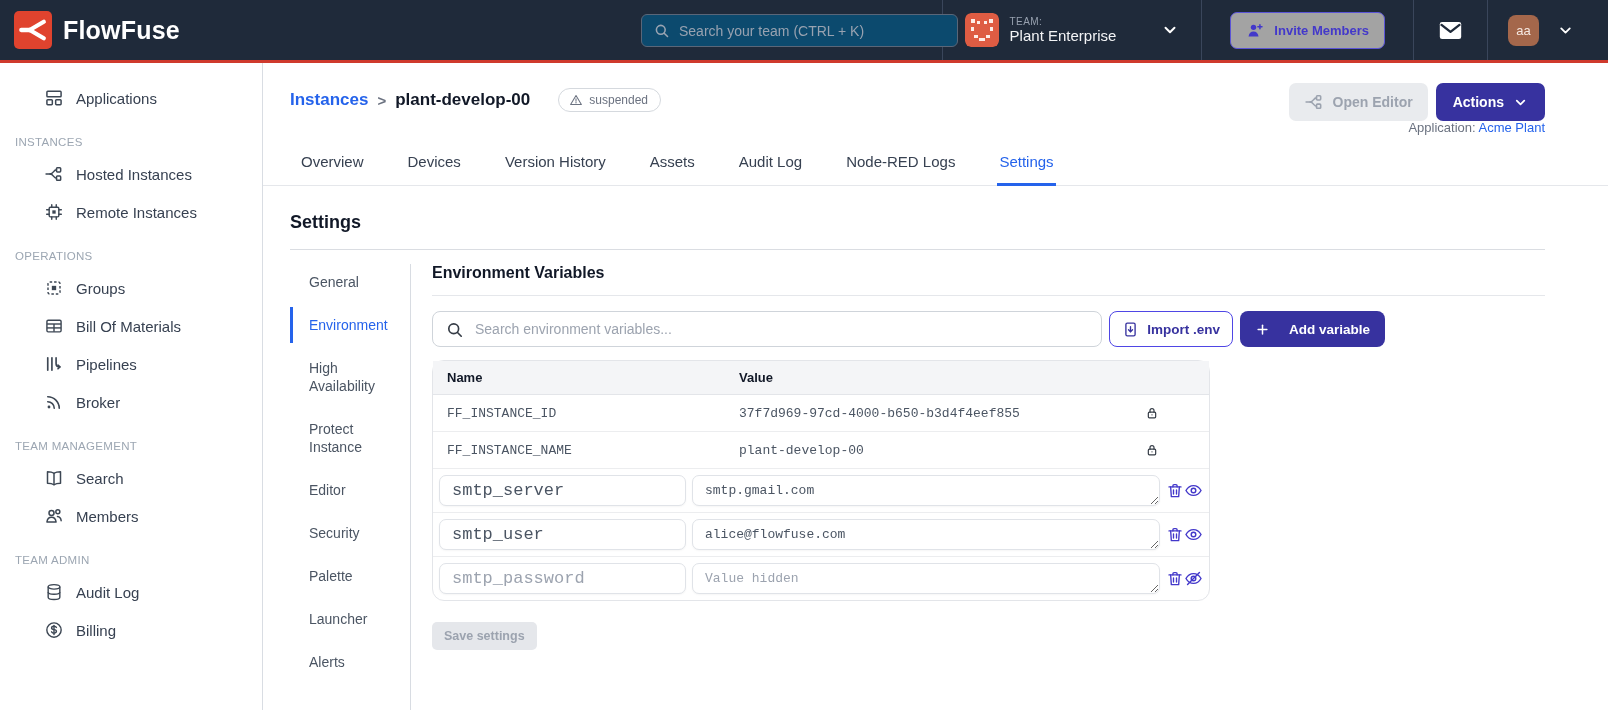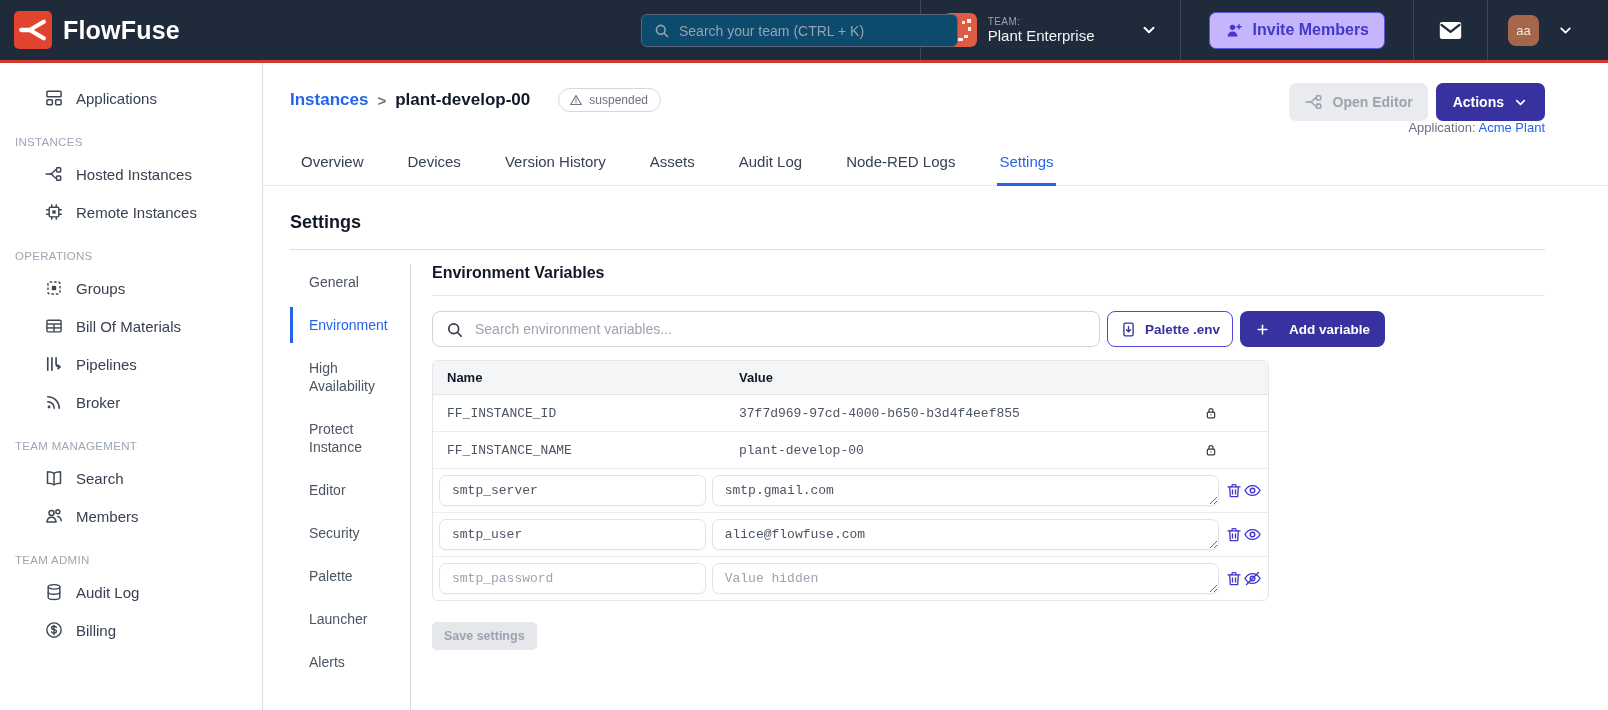--- a/index.html
+++ b/index.html
@@ -22,22 +22,22 @@
   .nav-search input::placeholder { color:#98A2B0; }
   .nav-right { margin-left:auto; display:flex; align-items:stretch; height:60px; }
   .nav-div { width:1px; background:#3A465B; }
   .nav-sec { display:flex; align-items:center; }
   .team-sel { gap:11px; padding:0 22px; cursor:pointer; }
   .team-avatar { width:34px; height:34px; border-radius:6px; overflow:hidden; flex-shrink:0; }
   .team-label { color:#97A1AF; font-size:10px; letter-spacing:.4px; display:block; }
   .team-name { color:#F3F4F6; font-size:15px; }
   .team-chevron { color:#fff; margin-left:34px; }
   .invite-wrap { padding:0 28px; }
-  .btn-invite { display:flex; align-items:center; gap:9px; background:#c4b5fd;
-    border:1.5px solid #5B54D6; color:#4338CA; font-weight:700; font-size:16px;
+  .btn-invite { display:flex; align-items:center; gap:9px; background:#a3a3a3;
+    border:1.5px solid #5B54D6; color:#4338CA; font-weight:700; font-size:13px;
     padding:8px 15px; border-radius:7px; cursor:pointer;
     font-family:"Liberation Sans",sans-serif; }
   .mail-wrap { padding:0 23px; cursor:pointer; }
   .user-wrap { gap:18px; padding:0 20px; cursor:pointer; }
   .user-avatar { width:31px; height:31px; border-radius:8px; background:#A4674B;
     color:#F6E9E2; font-size:13px; display:flex; align-items:center; justify-content:center; }
   .user-chevron { color:#fff; }
 
   
   .shell { display:flex; height:647px; }
@@ -95,36 +95,36 @@
   .env-search input { border:none; outline:none; flex:1; font-size:14px;
     font-family:"Liberation Sans",sans-serif; color:#111827; }
   .env-search input::placeholder { color:#9CA3AF; }
   .btn-outline { display:flex; align-items:center; gap:8px; background:#fff;
     border:1.5px solid #4F46E5; color:#37329F; border-radius:8px; font-weight:700;
     font-size:13.5px; padding:0 12px; cursor:pointer; font-family:"Liberation Sans",sans-serif; }
   .btn-add { display:flex; align-items:center; gap:19px; background:#37329F; color:#fff;
     border:none; border-radius:8px; font-weight:700; font-size:13.5px; padding:0 15px;
     cursor:pointer; font-family:"Liberation Sans",sans-serif; }
 
-  .env-table { width:837px; border:1px solid #E3E5E9; margin-top:13px; border-radius:6px; }
+  .env-table { width:778px; border:1px solid #E3E5E9; margin-top:13px; border-radius:12px; }
   .t-head { display:flex; background:#F4F5F7; border-bottom:1px solid #E3E5E9;
     padding:9px 14px; font-size:13px; font-weight:700; color:#111827; }
   .col-name { width:292px; }
   .col-value { flex:1; }
   .col-icons { width:86px; }
   .mono { font-family:"Liberation Mono","DejaVu Sans Mono",monospace; }
   .t-row { display:flex; align-items:center; padding:10px 14px; border-bottom:1px solid #ECEDEF;
     font-size:13px; color:#4B5563; }
   .t-row:last-child { border-bottom:none; }
   .lock-cell { width:86px; display:flex; justify-content:center; }
   .lock-cell svg { color:#353C46; }
   .t-edit { display:flex; align-items:center; gap:6px; padding:6px; border-bottom:1px solid #ECEDEF; }
   .t-edit:last-child { border-bottom:none; }
   .name-input { width:294px; height:31px; border:1px solid #E0E3E8; border-radius:7px;
-    padding:0 12px; font-size:13px; color:#4B5563; outline:none;
+    padding:0 12px; font-size:17px; color:#4B5563; outline:none;
     box-shadow:0 1px 2px rgba(0,0,0,.04); }
   .name-input.muted { color:#9CA3AF; }
   .value-area { width:562px; height:31px; border:1px solid #E0E3E8; border-radius:7px;
     padding:7px 12px; font-size:13px; color:#4B5563; outline:none; resize:both;
     overflow:hidden; line-height:15px; box-shadow:0 1px 2px rgba(0,0,0,.04); }
   .value-area::placeholder { color:#9CA3AF; }
   .row-icons { flex:1; display:flex; justify-content:space-around; align-items:center; }
   .icon-btn { background:none; border:none; cursor:pointer; color:#4338CA; padding:0;
     display:flex; align-items:center; }
   .save-btn { margin-top:21px; background:#E5E7EB; color:#9CA3AF; border:none;
@@ -389,21 +389,21 @@
                   <path d="M15.8 15.8L20.5 20.5"></path>
               </svg>
               <input placeholder="Search environment variables..." style="">
             </div>
             <button class="btn-outline">
               <svg width="17" height="17" viewBox="0 0 24 24" fill="none" stroke="currentColor" stroke-width="1.9" stroke-linecap="round" stroke-linejoin="round">
                 <rect x="5.5" y="3" width="13" height="18" rx="2"></rect>
                 <path d="M12 8v7"></path>
                   <path d="M9.2 12.3L12 15.1l2.8-2.8"></path>
               </svg>
-              <span>Palette .env</span>
+              <span>Import .env</span>
             </button>
             <button class="btn-add">
               <svg width="15" height="15" viewBox="0 0 24 24" fill="none" stroke="currentColor" stroke-width="2.4" stroke-linecap="round">
                 <path d="M12 5v14"></path>
                   <path d="M5 12h14"></path>
               </svg>
               <span>Add variable</span>
             </button>
           </div>
 

